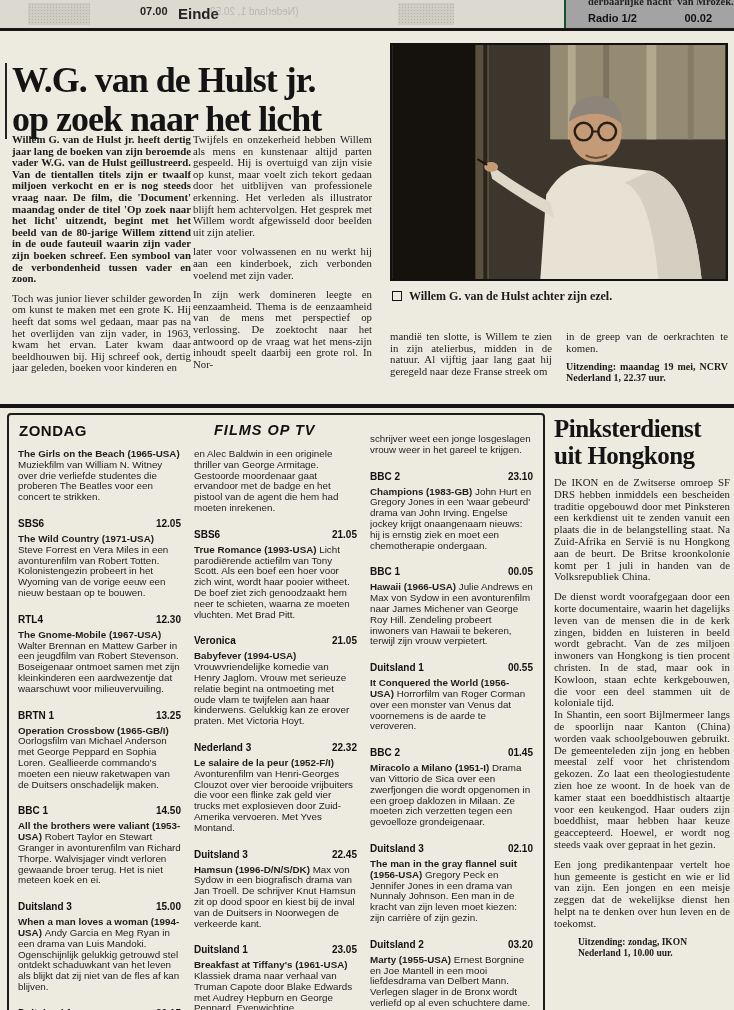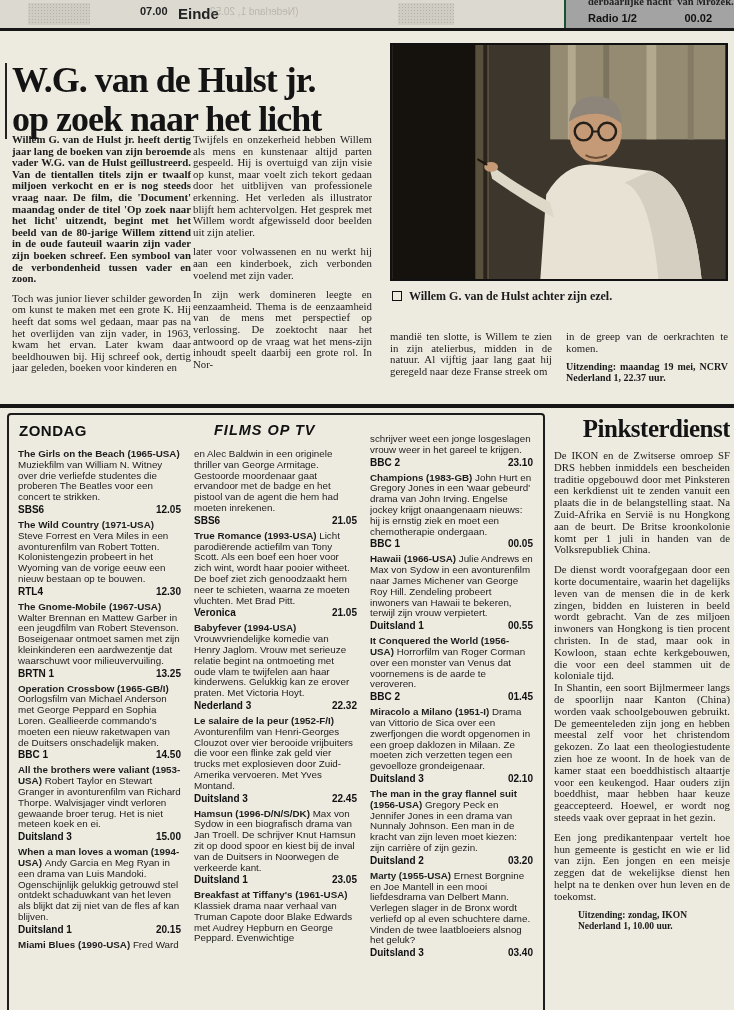--- a/index.html
+++ b/index.html
@@ -51,24 +51,24 @@
   .day-label{position:absolute;left:1px;top:0;font-size:15px;font-weight:bold;letter-spacing:.5px;color:#111;}
   .section-title{position:absolute;left:196px;top:0;font-size:14.5px;font-weight:bold;font-style:italic;
                  letter-spacing:1px;color:#111;}
   .films-cols{display:flex;gap:13px;}
   .film-col{width:163px;overflow:hidden;}
   .film-col.c0,.film-col.c1{padding-top:7px;}
   .film-col.c2{padding-top:-0px;margin-top:-8px;}
   .entry{margin-bottom:5px;}
   .fdesc{margin:0;font-size:9.8px;line-height:10.8px;color:#1d1d1d;}
   .ftitle{font-weight:bold;}
-  .fch{display:flex;justify-content:space-between;font-size:10px;font-weight:bold;margin-top:1px;color:#111;}
+  .fch{display:flex;justify-content:space-between;font-size:10px;font-weight:bold;margin-top:15px;color:#111;}
   
   .pinkster{width:176px;overflow:hidden;height:592px;}
-  .p-head{margin:2px 0 8px 0;font-size:25px;line-height:27px;font-weight:bold;letter-spacing:-.5px;color:#141414;text-align:right;}
+  .p-head{margin:2px 0 8px 0;font-size:25px;line-height:27px;font-weight:bold;letter-spacing:-.5px;color:#141414;}
   .ppara{margin:0 0 8px 0;font-size:10.8px;line-height:11.8px;text-align:justify;}
   .ppara.tight{margin-top:-8px;}
   .p-broadcast{margin-top:2px;font-size:9.5px;line-height:10.5px;font-weight:bold;margin-left:24px;}
 </style>
 </head>
 <body>
 
 <div class="page">
 
   <div class="topbar">
@@ -289,20 +289,21 @@
                 <span>03.40</span>
               </div>
             </div>
           </div>
       </div>
     </div>
 
     <aside class="pinkster">
       <h2 class="p-head">
         <span>Pinksterdienst</span><br>
+        <span>uit Hongkong</span>
       </h2>
       <div>
           <p class="ppara">De IKON en de Zwitserse omroep SF DRS hebben inmiddels een bescheiden traditie opgebouwd door met Pinksteren een kerkdienst uit te zenden vanuit een plaats die in de belangstelling staat. Na Zuid-Afrika en Servië is nu Hongkong aan de beurt. De Britse kroonkolonie komt per 1 juli in handen van de Volksrepubliek China.</p>
           <p class="ppara">De dienst wordt voorafgegaan door een korte documentaire, waarin het dagelijks leven van de mensen die in de kerk zingen, bidden en luisteren in beeld wordt gebracht. Van de zes miljoen inwoners van Hongkong is tien procent christen. In de stad, maar ook in Kowloon, staan echte kerkgebouwen, die voor een deel stammen uit de koloniale tijd.</p>
           <p class="ppara tight">In Shantin, een soort Bijlmermeer langs de spoorlijn naar Kanton (China) worden vaak schoolgebouwen gebruikt. De gemeenteleden zijn jong en hebben meestal zelf voor het christendom gekozen. Zo laat een theologiestudente zien hoe ze woont. In de hoek van de kamer staat een boeddhistisch altaartje voor een keukengod. Haar ouders zijn boeddhist, maar hebben haar keuze geaccepteerd. Hoewel, er wordt nog steeds vaak over gepraat in het gezin.</p>
           <p class="ppara">Een jong predikantenpaar vertelt hoe hun gemeente is gesticht en wie er lid van zijn. Een jongen en een meisje zeggen dat de wekelijkse dienst hen helpt na te denken over hun leven en de toekomst.</p>
         </div>
       <div class="p-broadcast">Uitzending: zondag, IKON Nederland 1, 10.00 uur.</div>
     </aside>
   </div>

